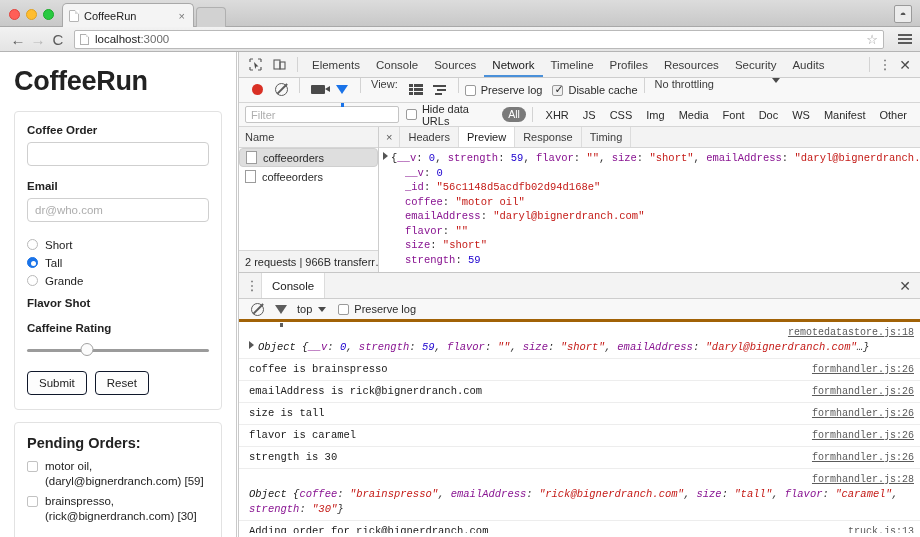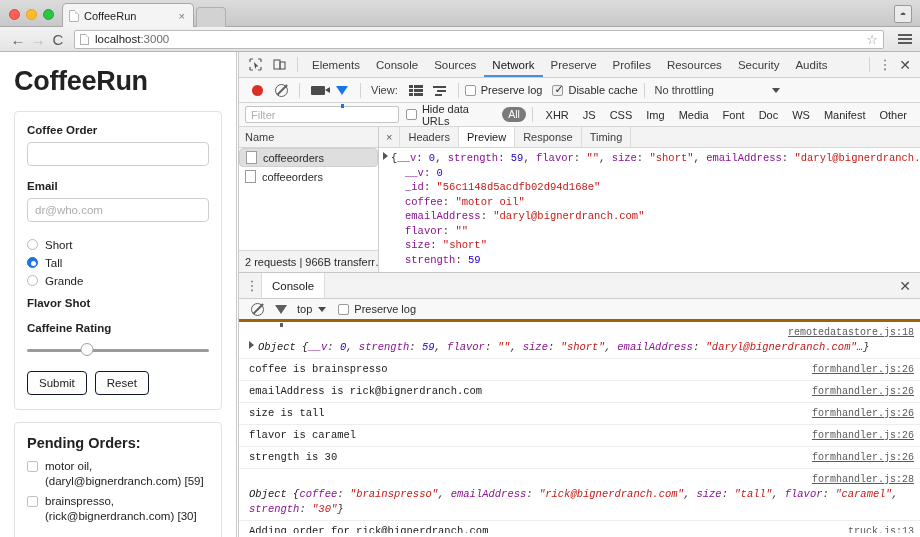--- a/index.html
+++ b/index.html
@@ -136,21 +136,21 @@
   .dt-tab { font-size: 11.5px; color: #3c3c3c; padding: 0 8px; height: 25px;
     display: flex; align-items: center; white-space: nowrap; }
   .dt-tab.active { color: #1a1a1a; box-shadow: inset 0 -2px 0 #4a90d9; }
   .dt-right { margin-left: auto; display: flex; align-items: center; }
   .kebab { font-size: 13px; color: #5a5a5a; letter-spacing: 0; line-height: 8px;
     width: 18px; text-align: center; }
   .closex { font-size: 14px; color: #4a4a4a; width: 22px; text-align: center; }
 
   .dt-toolbar {
     height: 25px; background: #f8f8f8; border-bottom: 1px solid #d6d6d6;
-    display: flex; align-items: center; padding: 0 6px; gap: 0px;
+    display: flex; padding: 0 6px; gap: 0px;
   }
   .recdot { width: 11px; height: 11px; border-radius: 50%; background: #d93025; }
   .clearico { width: 13px; height: 13px; border: 1.5px solid #5d5d5d;
     border-radius: 50%; position: relative; }
   .clearico:after { content:""; position:absolute; left:-1px; top:4.5px; width:14px;
     height:1.5px; background:#5d5d5d; transform: rotate(-45deg); }
   .camico { width: 14px; height: 9px; background: #4a4a4a; position: relative; border-radius:1px; }
   .camico:after { content:""; position:absolute; right:-5px; top:1px;
     border-style: solid; border-width: 3.5px 5px 3.5px 0; border-color: transparent #4a4a4a transparent transparent; }
   .funnel { width: 0; height: 0; border-style: solid; border-width: 9px 6px 0 6px;
@@ -341,21 +341,21 @@
         <svg width="13" height="13" viewBox="0 0 13 13">
             <rect x="1" y="2" width="6" height="9" stroke="#5a5a5a" fill="none" stroke-width="1.1"></rect>
             <rect x="7" y="4" width="5" height="7" stroke="#5a5a5a" fill="none" stroke-width="1.1"></rect>
           </svg>
       </span>
       <span class="vsep"></span>
       <span class="dt-tab">Elements</span>
       <span class="dt-tab">Console</span>
       <span class="dt-tab">Sources</span>
       <span class="dt-tab active">Network</span>
-      <span class="dt-tab">Preserve</span>
+      <span class="dt-tab">Timeline</span>
       <span class="dt-tab">Profiles</span>
       <span class="dt-tab">Resources</span>
       <span class="dt-tab">Security</span>
       <span class="dt-tab">Audits</span>
       <span class="dt-right">
         <span class="vsep"></span>
         <span class="kebab">⋮</span>
         <span class="closex">✕</span>
       </span>
     </div>

